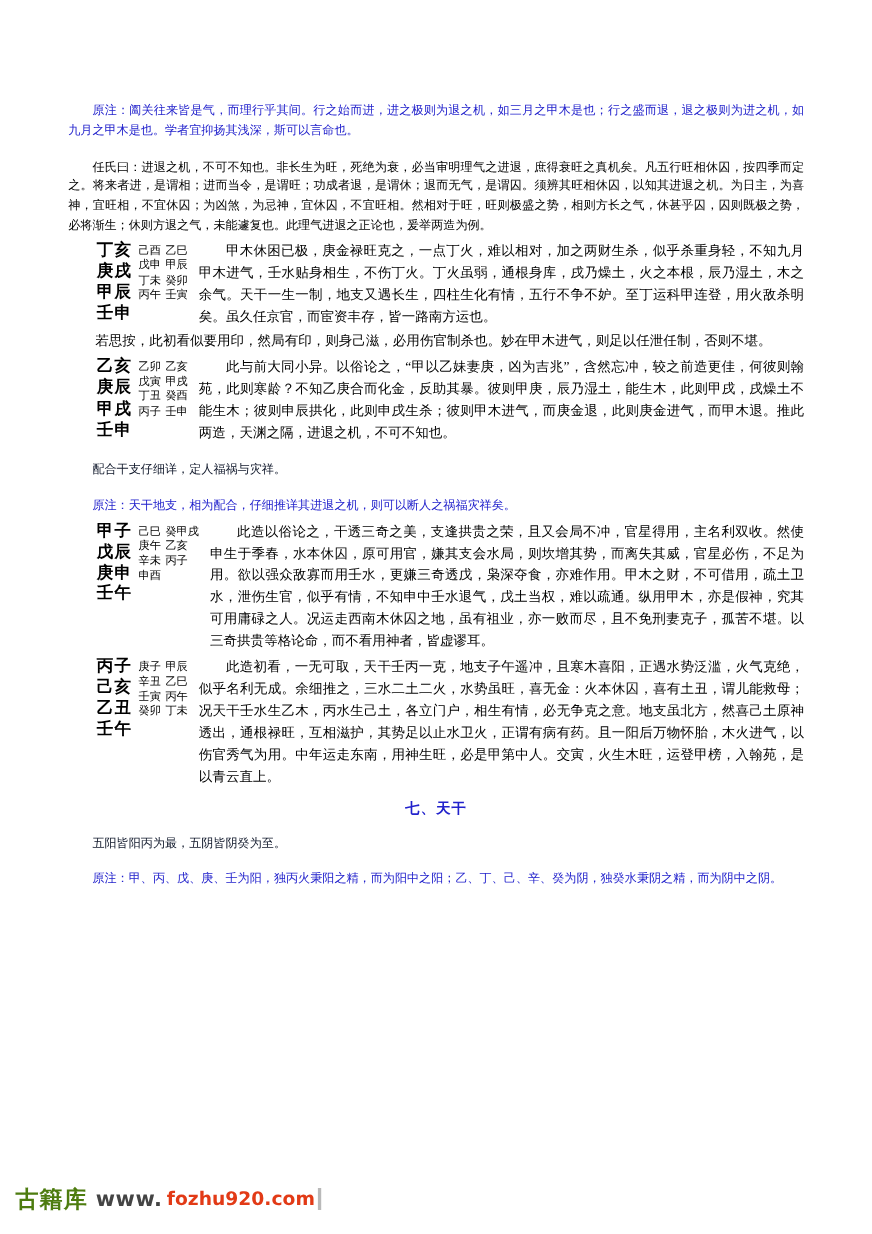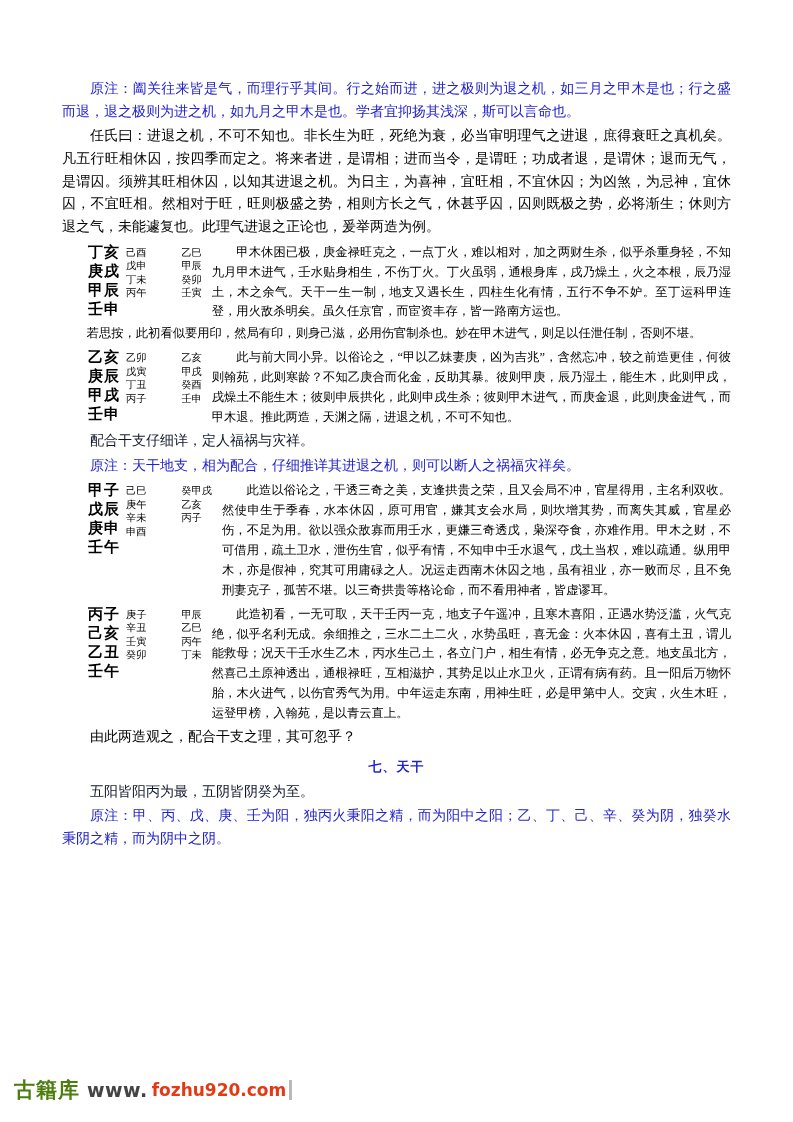--- a/index.html
+++ b/index.html
@@ -16,24 +16,24 @@
     overflow: hidden;
   }
   .page {
     position: relative;
     width: 793px;
     height: 1122px;
     box-sizing: border-box;
     padding: 78px 62px 0 62px;
   }
   .para {
-    font-size: 14px;
+    font-size: 11px;
     line-height: 1.62;
     text-align: justify;
-    margin: 0 0 2px 0;
+    margin: 15px 0 2px 0;
     text-indent: 2em;
   }
   .blue { color: #2222cc; }
   .red { color: #0f172a; }
   .black { color: #000000; }
 
   .section-title {
     text-align: center;
     color: #2222cc;
     font-size: 13px;
@@ -60,21 +60,20 @@
     font-size: 15px;
     font-weight: bold;
     line-height: 1.27;
     letter-spacing: 1px;
     padding-right: 4px;
   }
   .pillar-main div { white-space: nowrap; }
   .sub-cols {
     display: flex;
     flex-direction: row;
-    gap: 31px;
   }
   .sub-col {
     display: flex;
     flex-direction: column;
     font-size: 10.2px;
     line-height: 1.32;
     padding: 3px 2px 0 2px;
     letter-spacing: 0px;
   }
   .sub-col div { white-space: nowrap; }
@@ -251,21 +250,20 @@
           <div>丙午</div>
           <div>丁未</div>
         </div>
       </div>
     </div>
     <div class="chart-text">
       <p>此造初看，一无可取，天干壬丙一克，地支子午遥冲，且寒木喜阳，正遇水势泛滥，火气克绝，似乎名利无成。余细推之，三水二土二火，水势虽旺，喜无金：火本休囚，喜有土丑，谓儿能救母；况天干壬水生乙木，丙水生己土，各立门户，相生有情，必无争克之意。地支虽北方，然喜己土原神透出，通根禄旺，互相滋护，其势足以止水卫火，正谓有病有药。且一阳后万物怀胎，木火进气，以伤官秀气为用。中年运走东南，用神生旺，必是甲第中人。交寅，火生木旺，运登甲榜，入翰苑，是以青云直上。</p>
     </div>
   </div>
 
-  <p class="para black">由此两造观之，配合干支之理，其可忽乎？</p>
 
   <div class="section-title">七、天干</div>
   <p class="para red">五阳皆阳丙为最，五阴皆阴癸为至。</p>
   <p class="para blue">原注：甲、丙、戊、庚、壬为阳，独丙火秉阳之精，而为阳中之阳；乙、丁、己、辛、癸为阴，独癸水秉阴之精，而为阴中之阴。</p>
 
   <div class="footer">
     <span class="footer-cn">古籍库</span>
     <span class="footer-www">www.</span>
     <span class="footer-dom">fozhu920.com</span>
     <span class="footer-bar"></span>

